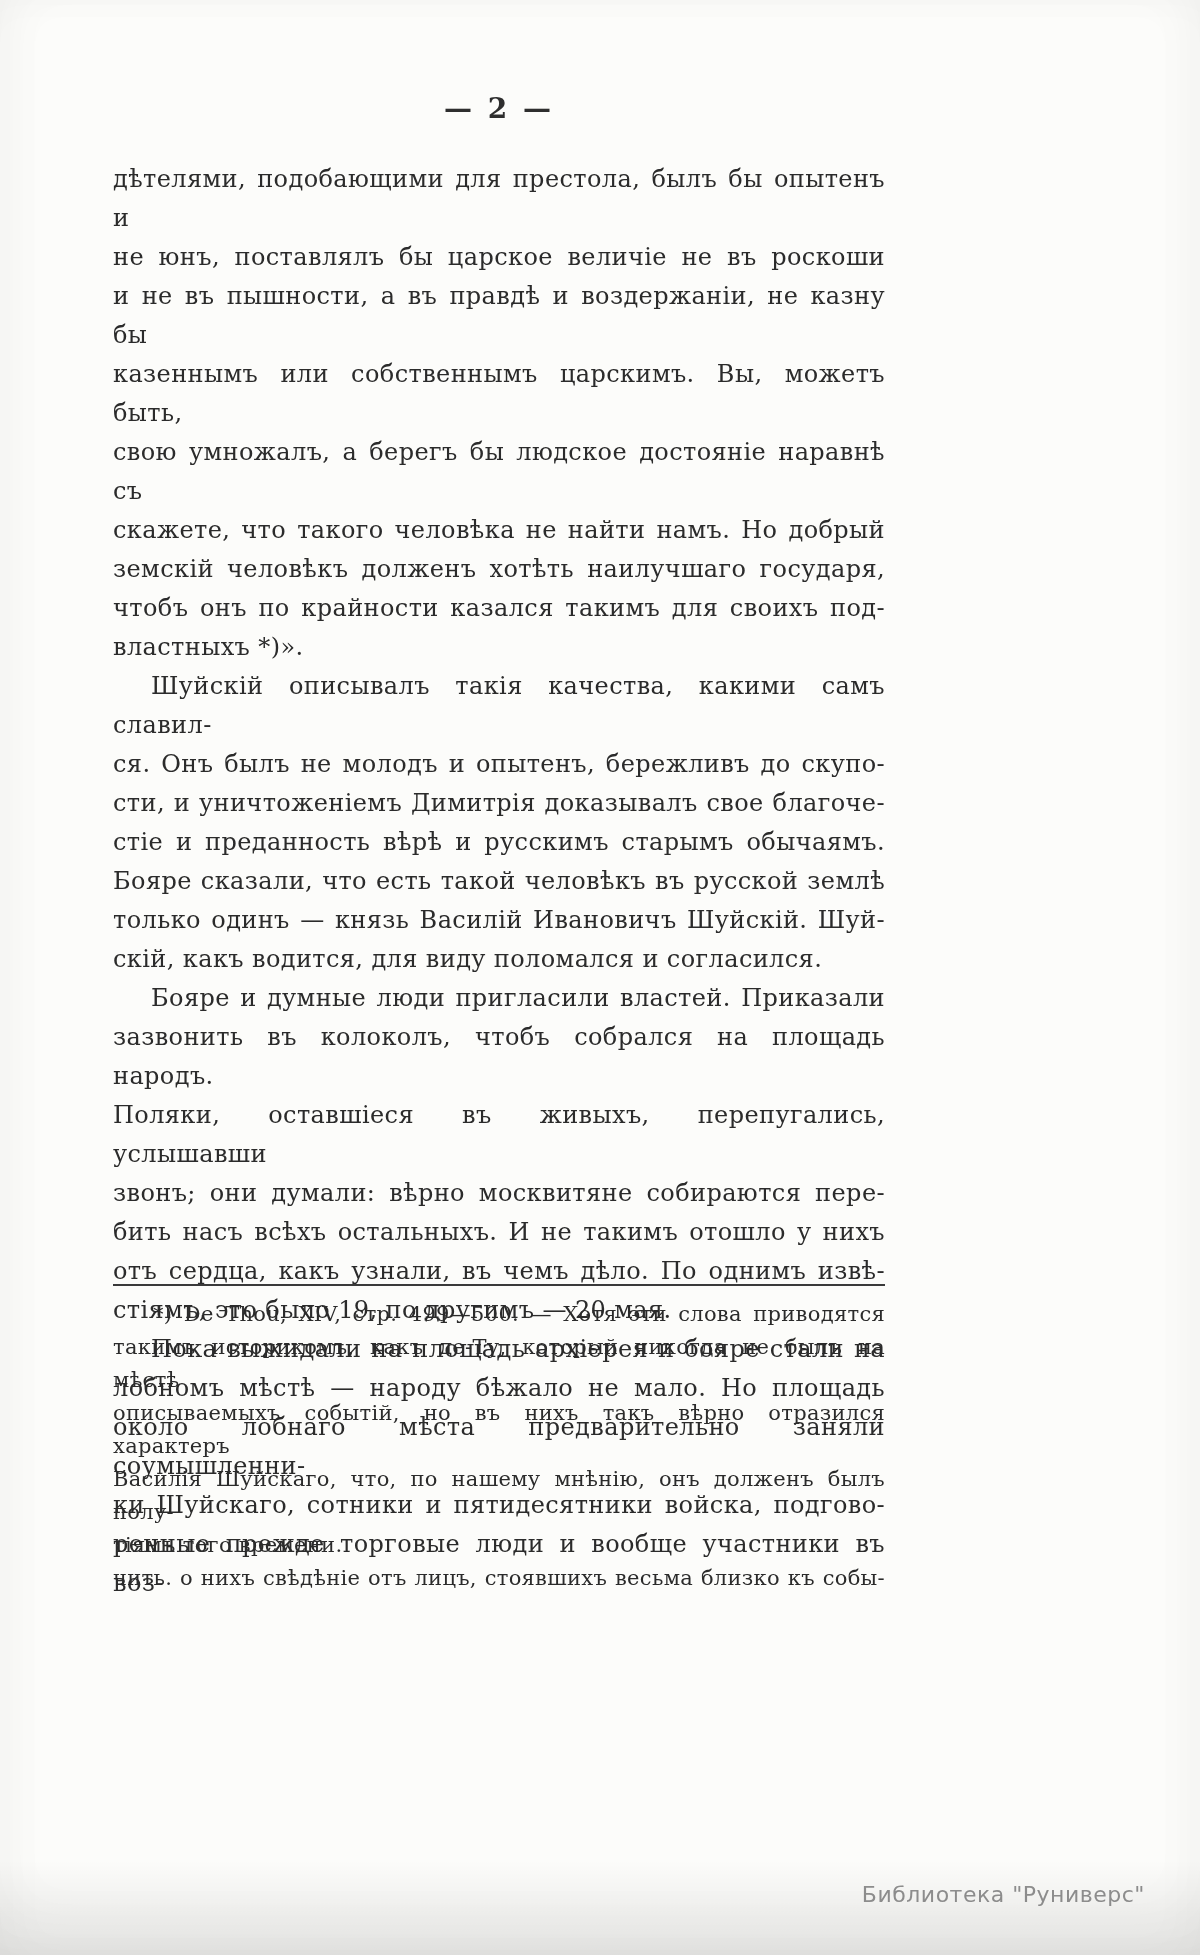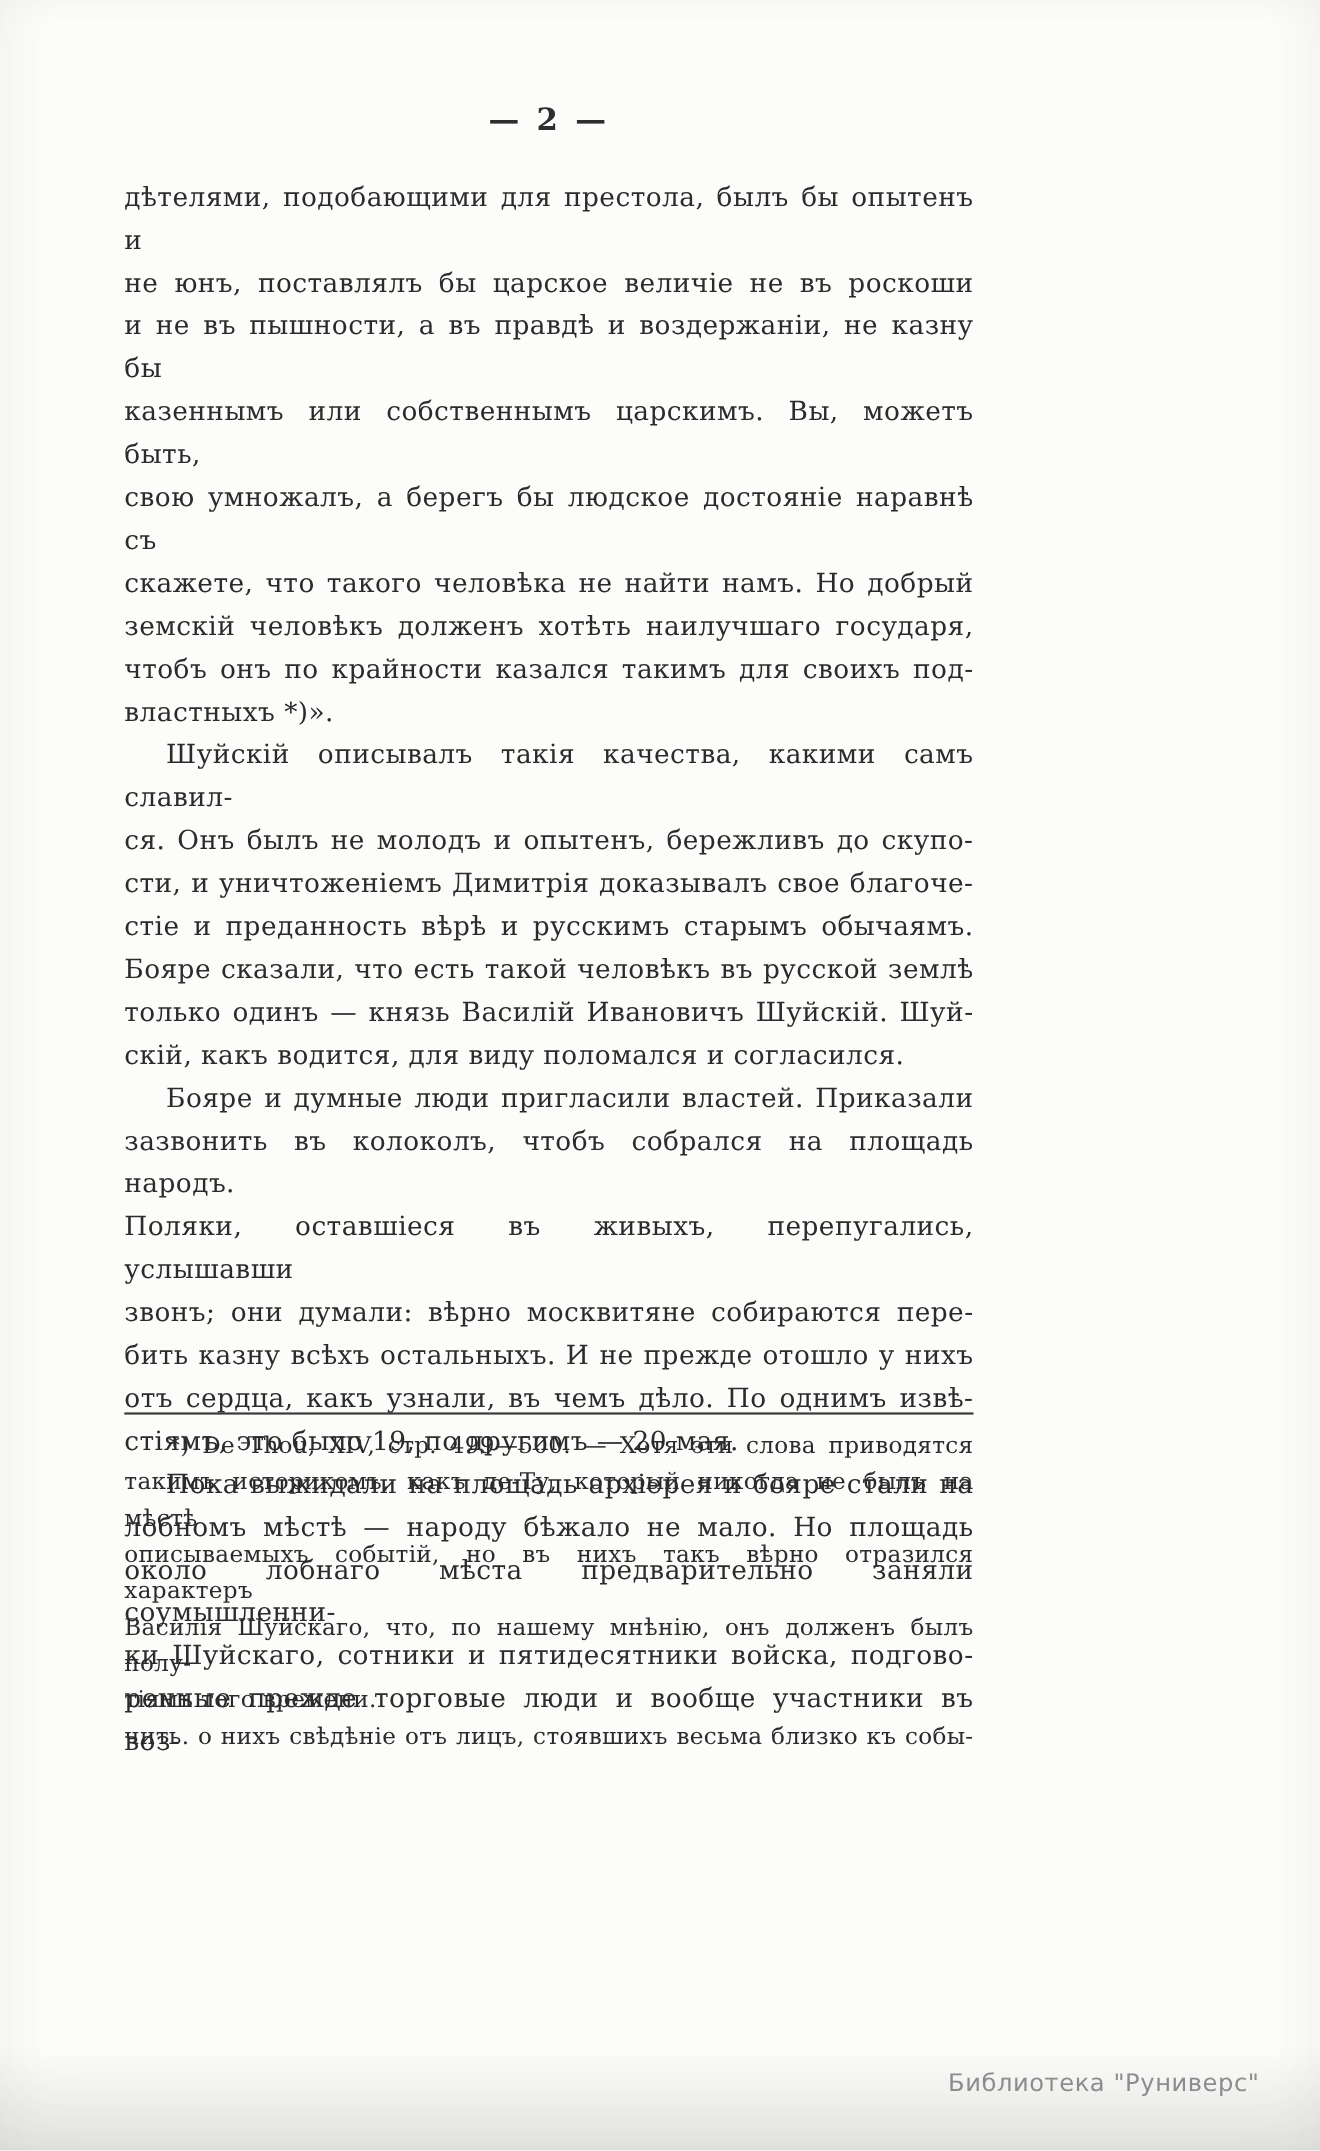--- a/index.html
+++ b/index.html
@@ -123,21 +123,21 @@
         <div class="line">стіе и преданность вѣрѣ и русскимъ старымъ обычаямъ.</div>
         <div class="line">Бояре сказали, что есть такой человѣкъ въ русской землѣ</div>
         <div class="line">только одинъ — князь Василій Ивановичъ Шуйскій. Шуй-</div>
         <div class="line last">скій, какъ водится, для виду поломался и согласился.</div>
       </div>
       <div class="paragraph">
         <div class="line first">Бояре и думные люди пригласили властей. Приказали</div>
         <div class="line">зазвонить въ колоколъ, чтобъ собрался на площадь народъ.</div>
         <div class="line">Поляки, оставшіеся въ живыхъ, перепугались, услышавши</div>
         <div class="line">звонъ; они думали: вѣрно москвитяне собираются пере-</div>
-        <div class="line">бить казну всѣхъ остальныхъ. И не прежде отошло у нихъ</div>
+        <div class="line">бить насъ всѣхъ остальныхъ. И не такимъ отошло у нихъ</div>
         <div class="line">отъ сердца, какъ узнали, въ чемъ дѣло. По однимъ извѣ-</div>
         <div class="line last">стіямъ, это было 19, по другимъ — 20 мая.</div>
       </div>
       <div class="paragraph">
         <div class="line first">Пока выжидали на площадь архіерея и бояре стали на</div>
         <div class="line">лобномъ мѣстѣ — народу бѣжало не мало. Но площадь</div>
         <div class="line">около лобнаго мѣста предварительно заняли соумышленни-</div>
         <div class="line">ки Шуйскаго, сотники и пятидесятники войска, подгово-</div>
         <div class="line last">ренные прежде торговые люди и вообще участники въ воз-</div>
       </div>

